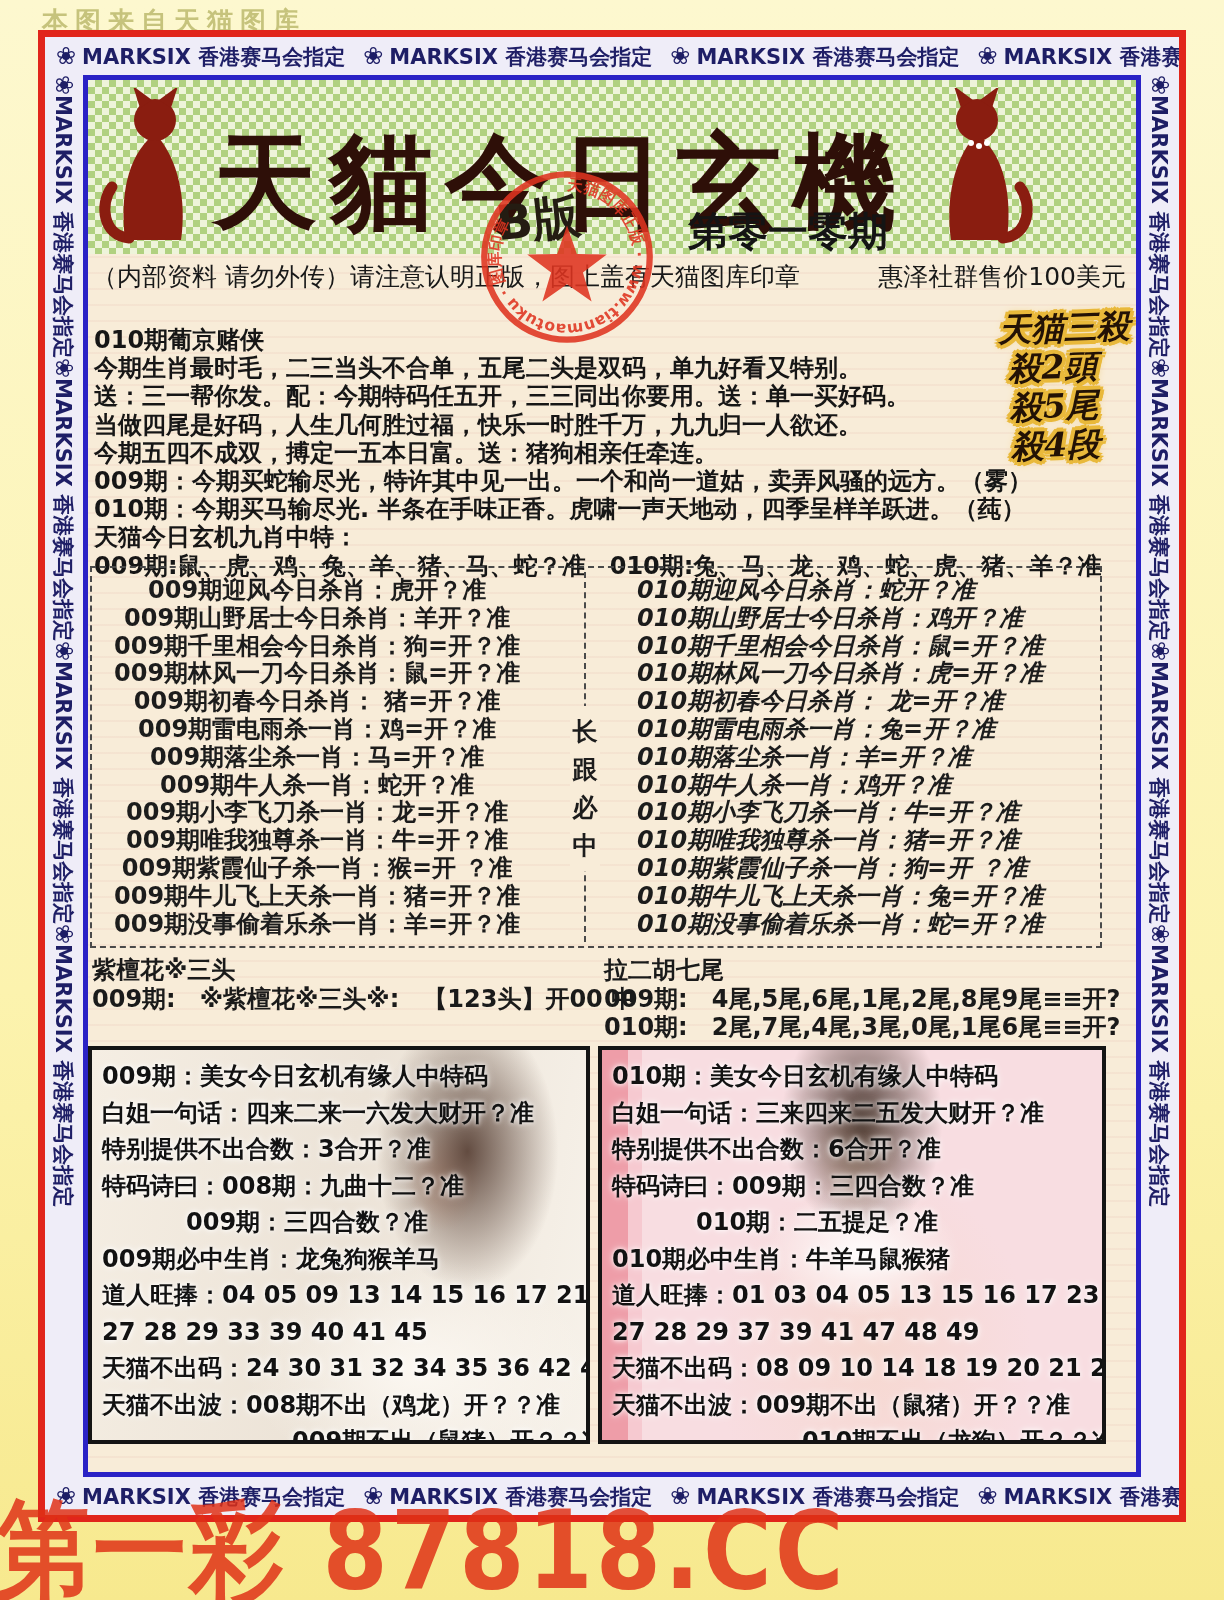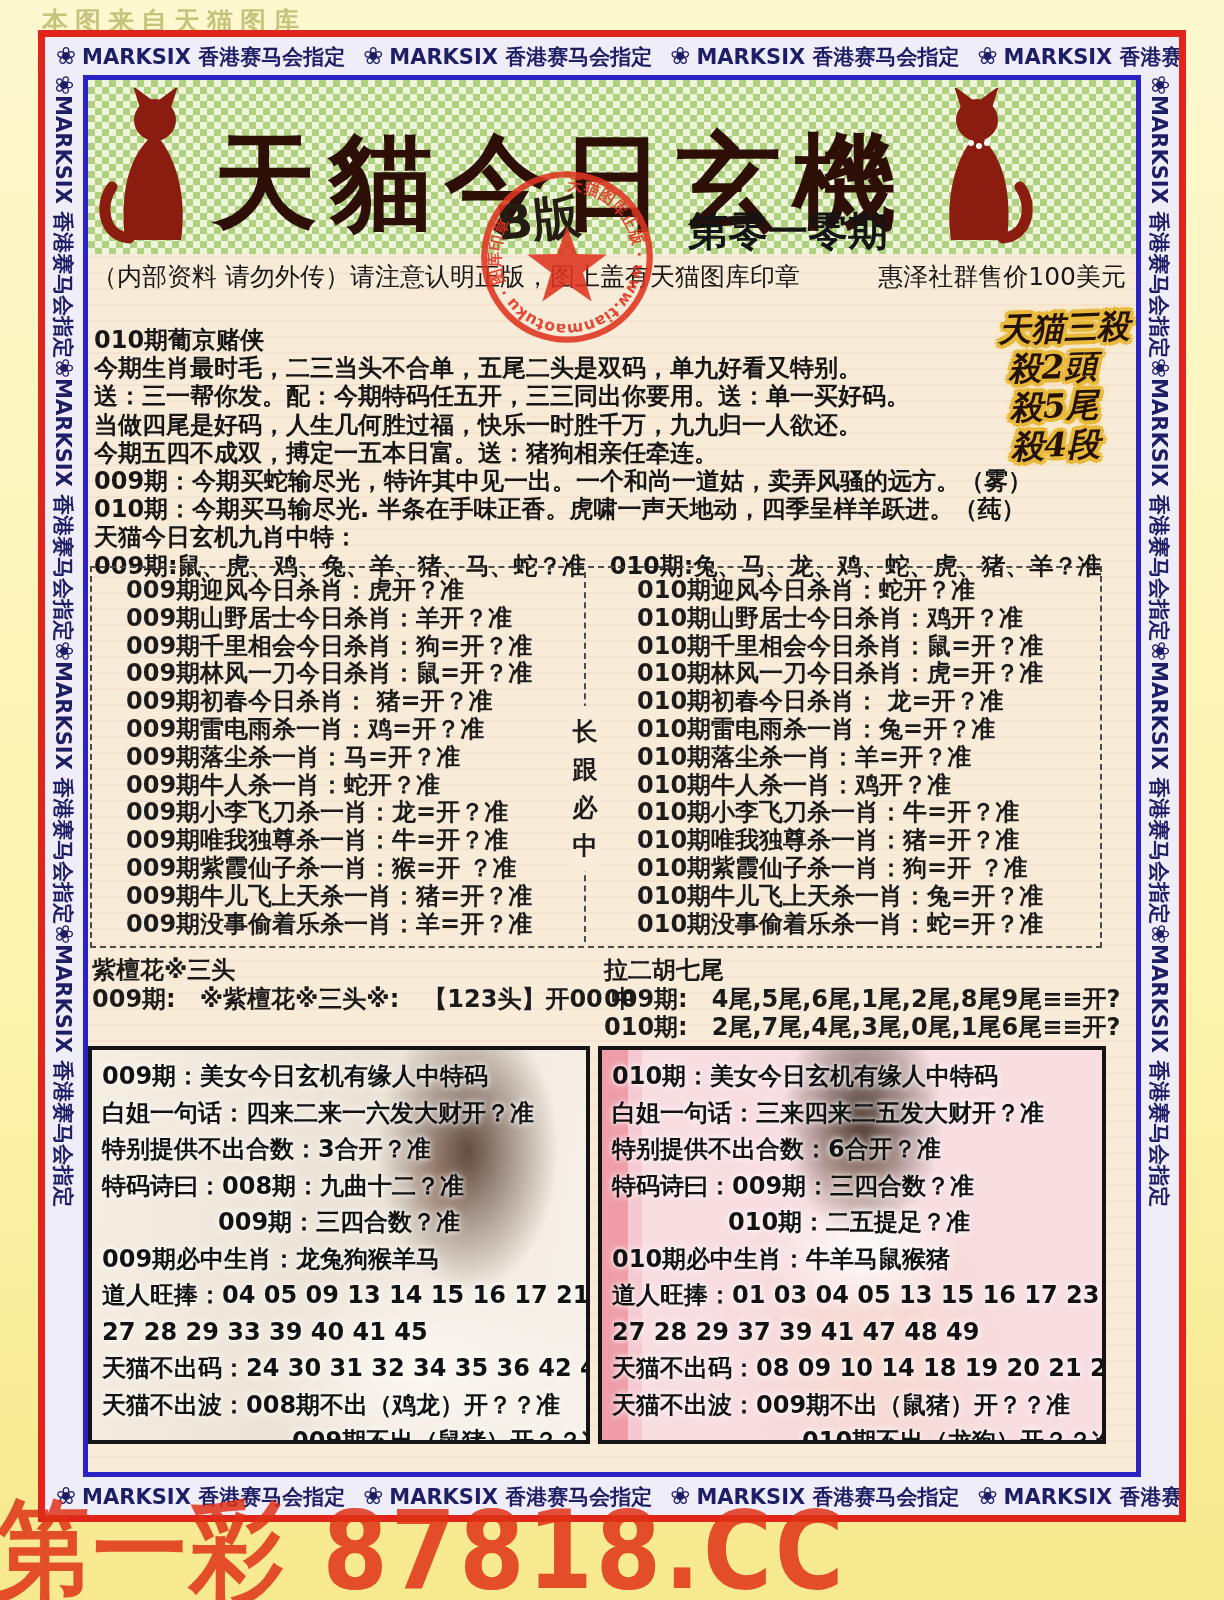--- a/index.html
+++ b/index.html
@@ -57,22 +57,22 @@
       -4px 0 0 #e9b93b,4px 0 0 #e9b93b,0 -4px 0 #e9b93b,0 4px 0 #e9b93b,0 0 9px #e9b93b;}
   .kill-box .k-sub{margin-right:34px;}
   
   .main-text{position:absolute;left:6px;top:246px;width:1006px;
     font-size:24px;line-height:28.2px;font-weight:bold;color:#161616;white-space:nowrap;}
   
   .ktable{position:absolute;left:2px;top:486px;width:1012px;height:382px;
     border:2px dashed #4a4a4a;box-sizing:border-box;}
   .kt-col{position:absolute;top:9px;font-size:24px;line-height:27.8px;font-weight:bold;
     color:#1c1c1c;white-space:nowrap;}
-  .kt-left{left:34px;}
-  .kt-right{left:545px;}
+  .kt-left{left:22px;text-align:center;}
+  .kt-right{left:545px;font-style:italic;}
   .kt-divline{position:absolute;left:492px;top:4px;bottom:4px;width:0;border-left:2px dashed #4a4a4a;}
   .kt-divchars{position:absolute;left:478px;top:138px;width:30px;padding:4px 0;
     background:#f8ecd8;font-size:25px;font-weight:bold;color:#1c1c1c;text-align:center;z-index:2;}
   .kt-divchars span{display:block;margin:5px 0;}
   
   .mini-sec{position:absolute;font-size:24px;line-height:28.5px;font-weight:bold;
     color:#1a1a1a;white-space:nowrap;}
   .sec-santou{left:4px;top:876px;}
   .sec-qiwei{left:516px;top:876px;}
   
@@ -89,21 +89,21 @@
   .bb-photo-right{background:
     linear-gradient(90deg,#ee9da8 0 26px,#f6c9d0 26px 40px,rgba(0,0,0,0) 40px),
     radial-gradient(115px 165px at 52% 18%,rgba(58,40,31,.9),rgba(58,40,31,0) 70%),
     radial-gradient(65px 85px at 51% 27%,rgba(242,208,188,.95),rgba(242,208,188,0) 70%),
     radial-gradient(130px 85px at 52% 52%,rgba(255,255,255,.95),rgba(255,255,255,0) 75%),
     radial-gradient(200px 230px at 54% 78%,rgba(246,216,207,.9),rgba(246,216,207,0) 80%),
     #f8dde1;}
   .bb-text{position:relative;z-index:2;padding:8px 10px;font-size:24px;line-height:36.5px;
     font-weight:bold;color:#121212;white-space:nowrap;
     text-shadow:0 0 4px rgba(255,255,255,.95),0 0 8px rgba(255,255,255,.8);}
-  .indent1{margin-left:116px;}
+  .indent1{margin-left:84px;}
   .indent2{margin-left:190px;}
 </style>
 </head>
 <body>
 
 <div class="wm-top">本图来自天猫图库</div>
 
 <div class="frame">
 
   <div class="strip strip-top">

